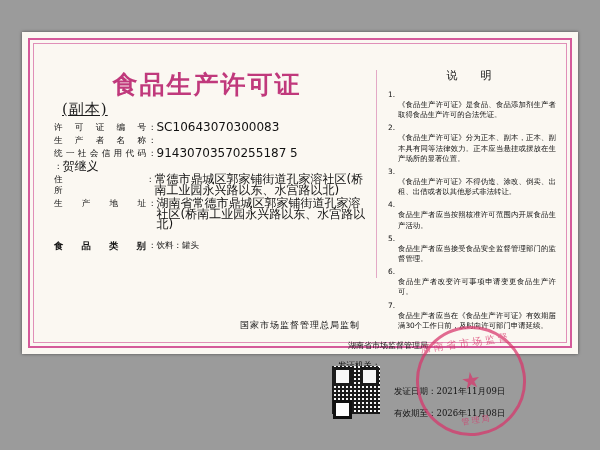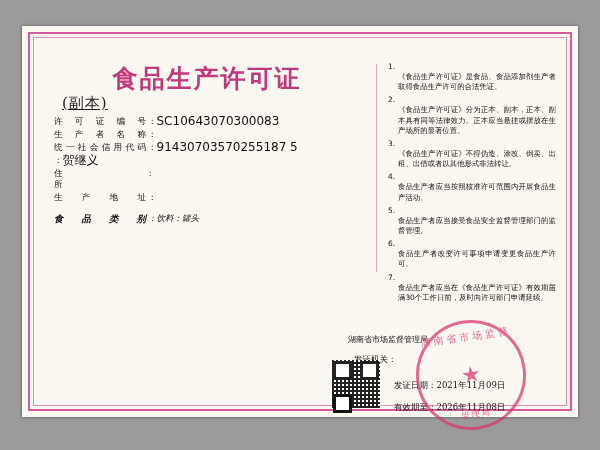--- a/index.html
+++ b/index.html
@@ -11,23 +11,23 @@
     position: relative;
     width: 600px;
     height: 450px;
     overflow: hidden;
     background: #9b9b9b;
     font-family: "DejaVu Sans", sans-serif;
   }
   #cert {
     position: absolute;
     left: 22px;
-    top: 26px;
+    top: 32px;
     width: 556px;
-    height: 391px;
+    height: 322px;
     background: #fbf8f2;
     box-shadow: 0 0 3px rgba(0,0,0,0.5);
   }
   .border-outer {
     position: absolute;
     left: 6px; top: 6px;
     right: 6px; bottom: 6px;
     border: 2px solid #d45a9a;
   }
   .border-inner {
@@ -118,21 +118,20 @@
     color: #111;
   }
   .lab-stack .l1, .lab-stack .l2 {
     display: block;
     text-align: justify;
     text-align-last: justify;
     white-space: nowrap;
   }
   .category {
     margin-top: 10px;
-    font-style: italic;
   }
   .category .lab { font-size: 9.4px; font-weight: bold; }
   .category .val { font-size: 8.5px; }
 
   
   .vdiv {
     position: absolute;
     left: 338px;
     top: 22px;
     width: 1px;
@@ -176,21 +175,21 @@
     font-family: "DejaVu Serif", serif;
   }
   .issuer {
     position: absolute;
     left: 300px;
     top: 312px;
     font-size: 8.5px;
     color: #111;
     font-family: "DejaVu Serif", serif;
   }
-  .issuer .lab { letter-spacing: 0px; margin-left: 16px; }
+  .issuer .lab { letter-spacing: 0px; }
   .bot-row {
     position: absolute;
     font-size: 8.5px;
     color: #111;
     font-family: "DejaVu Serif", serif;
   }
   .bot-row.issue { left: 356px; top: 338px; }
   .bot-row.expire { left: 356px; top: 360px; }
   .bot-row .yr {
     color: #111;
@@ -316,38 +315,41 @@
           <span class="colon">：</span>
           <span class="val">贺继义</span>
         </div>
 
         <div class="field two-line">
           <span class="lab-stack">
             <span class="l1">住</span>
             <span class="l2">所</span>
           </span>
           <span class="colon">：</span>
+          <span class="val">常德市鼎城区郭家铺街道孔家溶社区(桥南工业园永兴路以东、水宫路以北)</span>
         </div>
 
         <div class="field">
           <span class="lab">生 产 地 址</span>
           <span class="colon">：</span>
+          <span class="val">湖南省常德市鼎城区郭家铺街道孔家溶社区(桥南工业园永兴路以东、水宫路以北)</span>
         </div>
 
         <div class="field category">
           <span class="lab">食 品 类 别</span>
           <span class="colon">：</span>
           <span class="val">饮料：罐头</span>
         </div>
 
       </div>
 
       <div class="vdiv"></div>
 
       <div class="notes">
+        <div class="notes-title">说　明</div>
 
         <div class="note">
           <span class="num">1.</span>
           <span class="txt">《食品生产许可证》是食品、食品添加剂生产者取得食品生产许可的合法凭证。</span>
         </div>
         <div class="note">
           <span class="num">2.</span>
           <span class="txt">《食品生产许可证》分为正本、副本，正本、副本具有同等法律效力。正本应当悬挂或摆放在生产场所的显著位置。</span>
         </div>
         <div class="note">
@@ -388,16 +390,17 @@
 
       <div class="qr"></div>
       <div class="qr-b"></div>
 
       <div class="seal">
         <div class="seal-text-top">湖南省市场监督</div>
         <div class="star">★</div>
         <div class="seal-text-bot">管理局</div>
       </div>
 
+      <div class="footer">国家市场监督管理总局监制</div>
 
     </div>
   </div>
 </div>
 
 </body></html>

